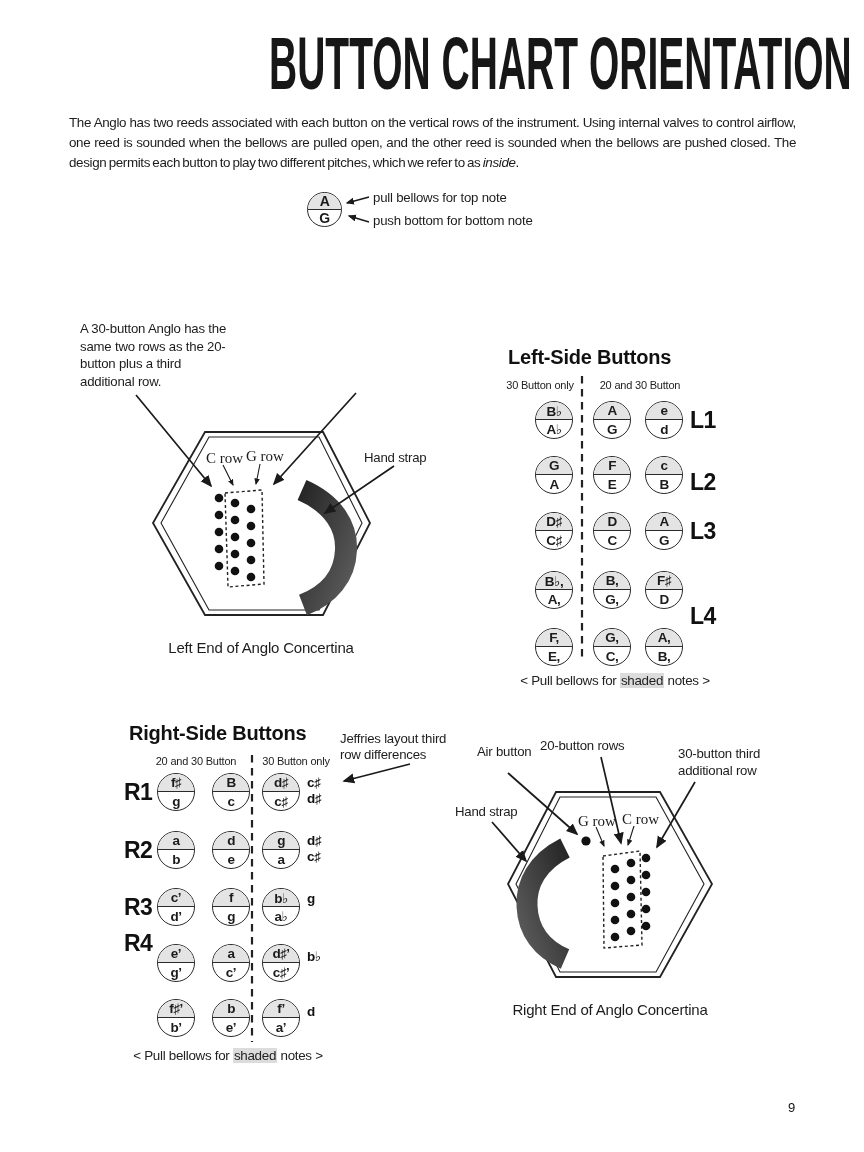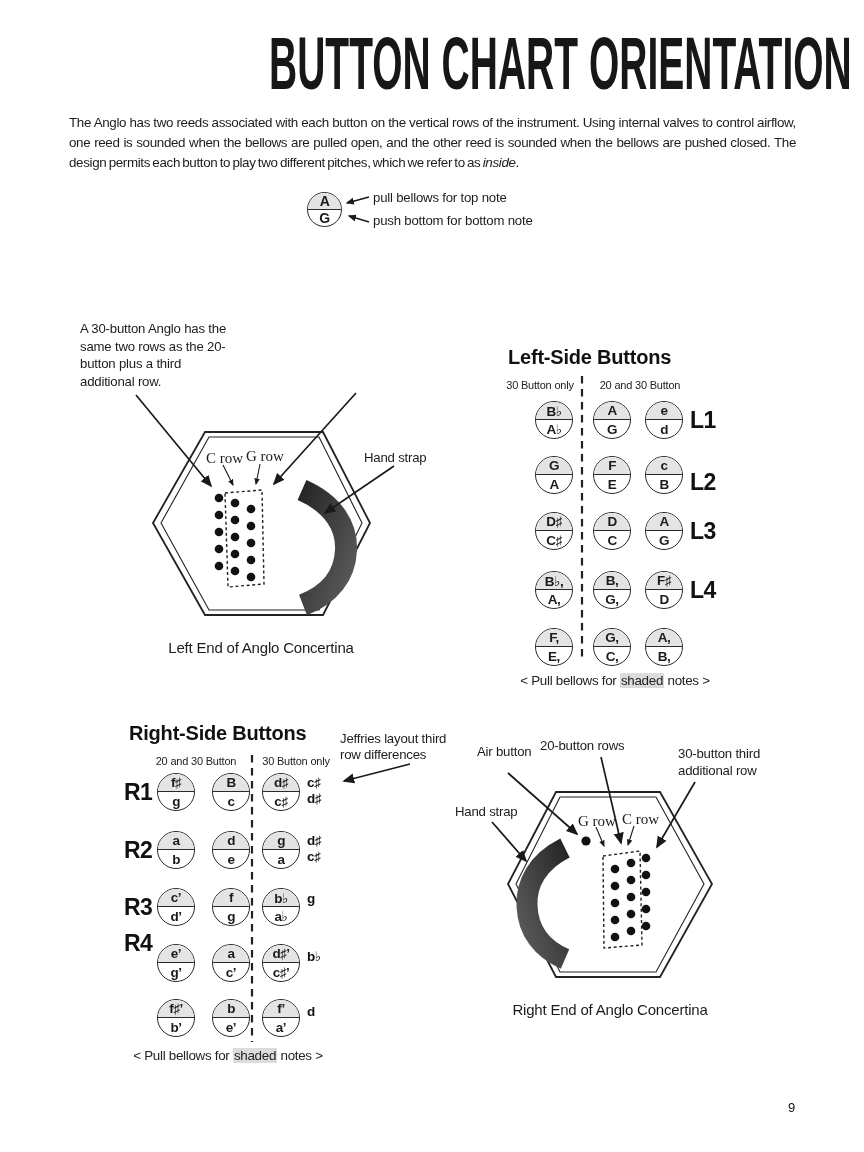--- a/index.html
+++ b/index.html
@@ -223,21 +223,21 @@
     <div class="btn-bot">A,</div>
   </div>
   <div class="btn" style="left:593px;top:571px;">
     <div class="btn-top">B,</div>
     <div class="btn-bot">G,</div>
   </div>
   <div class="btn" style="left:645px;top:571px;">
     <div class="btn-top">F♯</div>
     <div class="btn-bot">D</div>
   </div>
-  <div class="abs row-label" style="left:690px;top:577px;">L4</div>
+  <div class="abs row-label" style="left:690px;top:603px;">L4</div>
 
   <div class="btn" style="left:535px;top:628px;">
     <div class="btn-top">F,</div>
     <div class="btn-bot">E,</div>
   </div>
   <div class="btn" style="left:593px;top:628px;">
     <div class="btn-top">G,</div>
     <div class="btn-bot">C,</div>
   </div>
   <div class="btn" style="left:645px;top:628px;">

